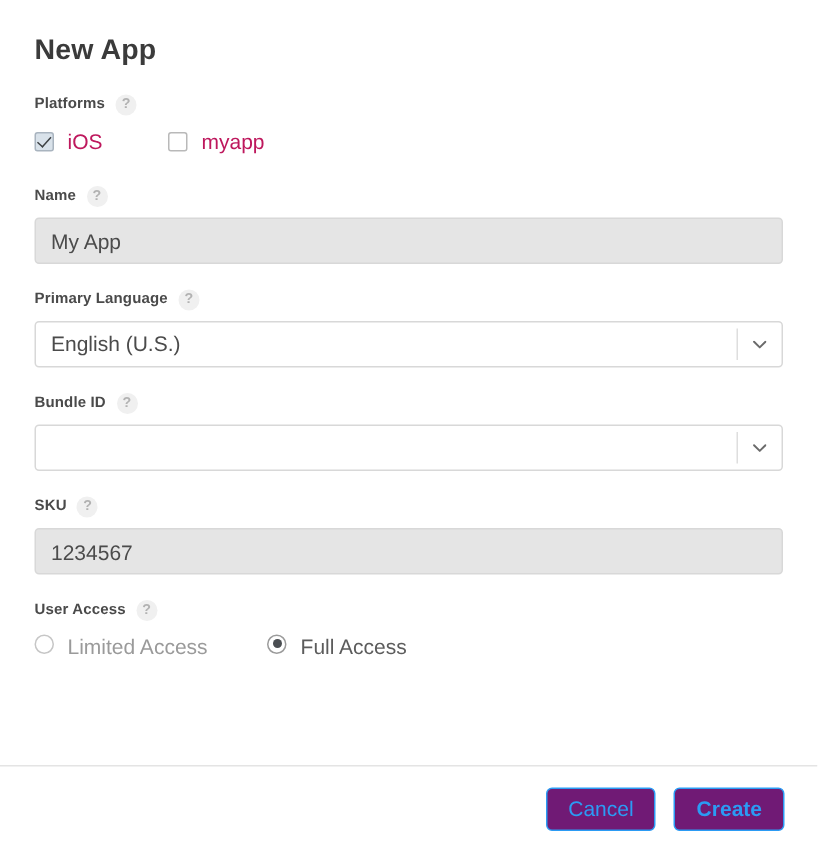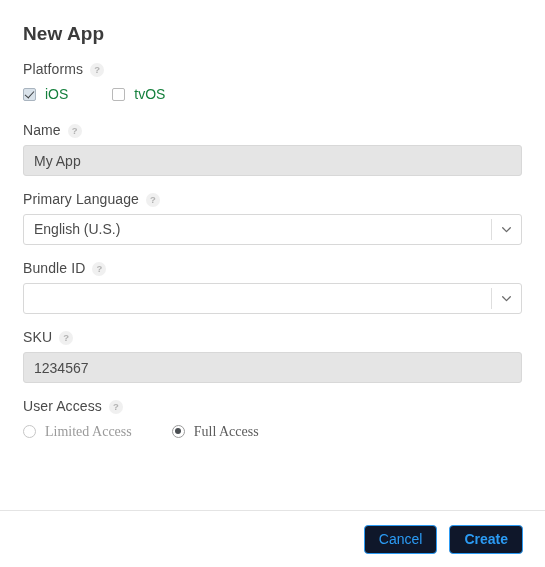--- a/index.html
+++ b/index.html
@@ -49,22 +49,22 @@
 
   .field-label-row {
     display: flex;
     align-items: center;
     gap: 7px;
     margin-bottom: 7px;
     height: 15px;
   }
 
   .field-label {
-    font-size: 14px;
-    font-weight: normal;
+    font-size: 10px;
+    font-weight: bold;
     color: #4a4a4a;
     line-height: 15px;
     letter-spacing: 0.1px;
   }
 
   .help-icon {
     width: 14px;
     height: 14px;
     border-radius: 50%;
     background: #f0f0f0;
@@ -113,21 +113,21 @@
     left: 3px;
     top: 0px;
     width: 4px;
     height: 8px;
     border: solid #3d4043;
     border-width: 0 1.6px 1.6px 0;
     transform: rotate(42deg);
   }
   .check-label {
     font-size: 14px;
-    color: #15803d;
+    color: #be185d;
     margin-left: 9px;
     line-height: 17px;
   }
 
   
   .text-input {
     box-sizing: border-box;
     width: 499px;
     height: 31px;
     border: 1px solid #d8d8d8;
@@ -184,23 +184,22 @@
 
   
   .radio-row {
     display: flex;
     align-items: center;
     height: 20px;
     margin-top: 3px;
   }
   .radio-item {
     display: flex;
-    align-items: center;
-    cursor: pointer;
-    font-family: Liberation Serif, serif;
+    align-items: flex-start;
+    cursor: pointer;
   }
   .radio-item.limited { margin-right: 40px; }
 
   .radio {
     width: 13px;
     height: 13px;
     box-sizing: border-box;
     border: 1px solid #c6c6c6;
     border-radius: 50%;
     background: #ffffff;
@@ -240,21 +239,21 @@
     padding-right: 22px;
     gap: 12px;
   }
   .btn {
     box-sizing: border-box;
     height: 29px;
     min-width: 67px;
     padding: 0 14px;
     border: 1px solid #2b9bf4;
     border-radius: 4px;
-    background: #0f172a;
+    background: #701a75;
     color: #2b9bf4;
     font-family: "Liberation Sans", sans-serif;
     font-size: 14px;
     line-height: 27px;
     text-align: center;
     cursor: pointer;
     user-select: none;
   }
   .btn.primary {
     font-weight: bold;
@@ -274,21 +273,21 @@
         <span class="field-label">Platforms</span>
         <span class="help-icon">?</span>
       </div>
       <div class="check-row">
         <label class="check-item ios">
           <span class="checkbox checked"></span>
           <span class="check-label">iOS</span>
         </label>
         <label class="check-item tvos">
           <span class="checkbox"></span>
-          <span class="check-label">tvOS</span>
+          <span class="check-label">myapp</span>
         </label>
       </div>
     </div>
 
     <div class="field-group">
       <div class="field-label-row">
         <span class="field-label">Name</span>
         <span class="help-icon">?</span>
       </div>
       <input class="text-input" type="text" value="My App" style="">

